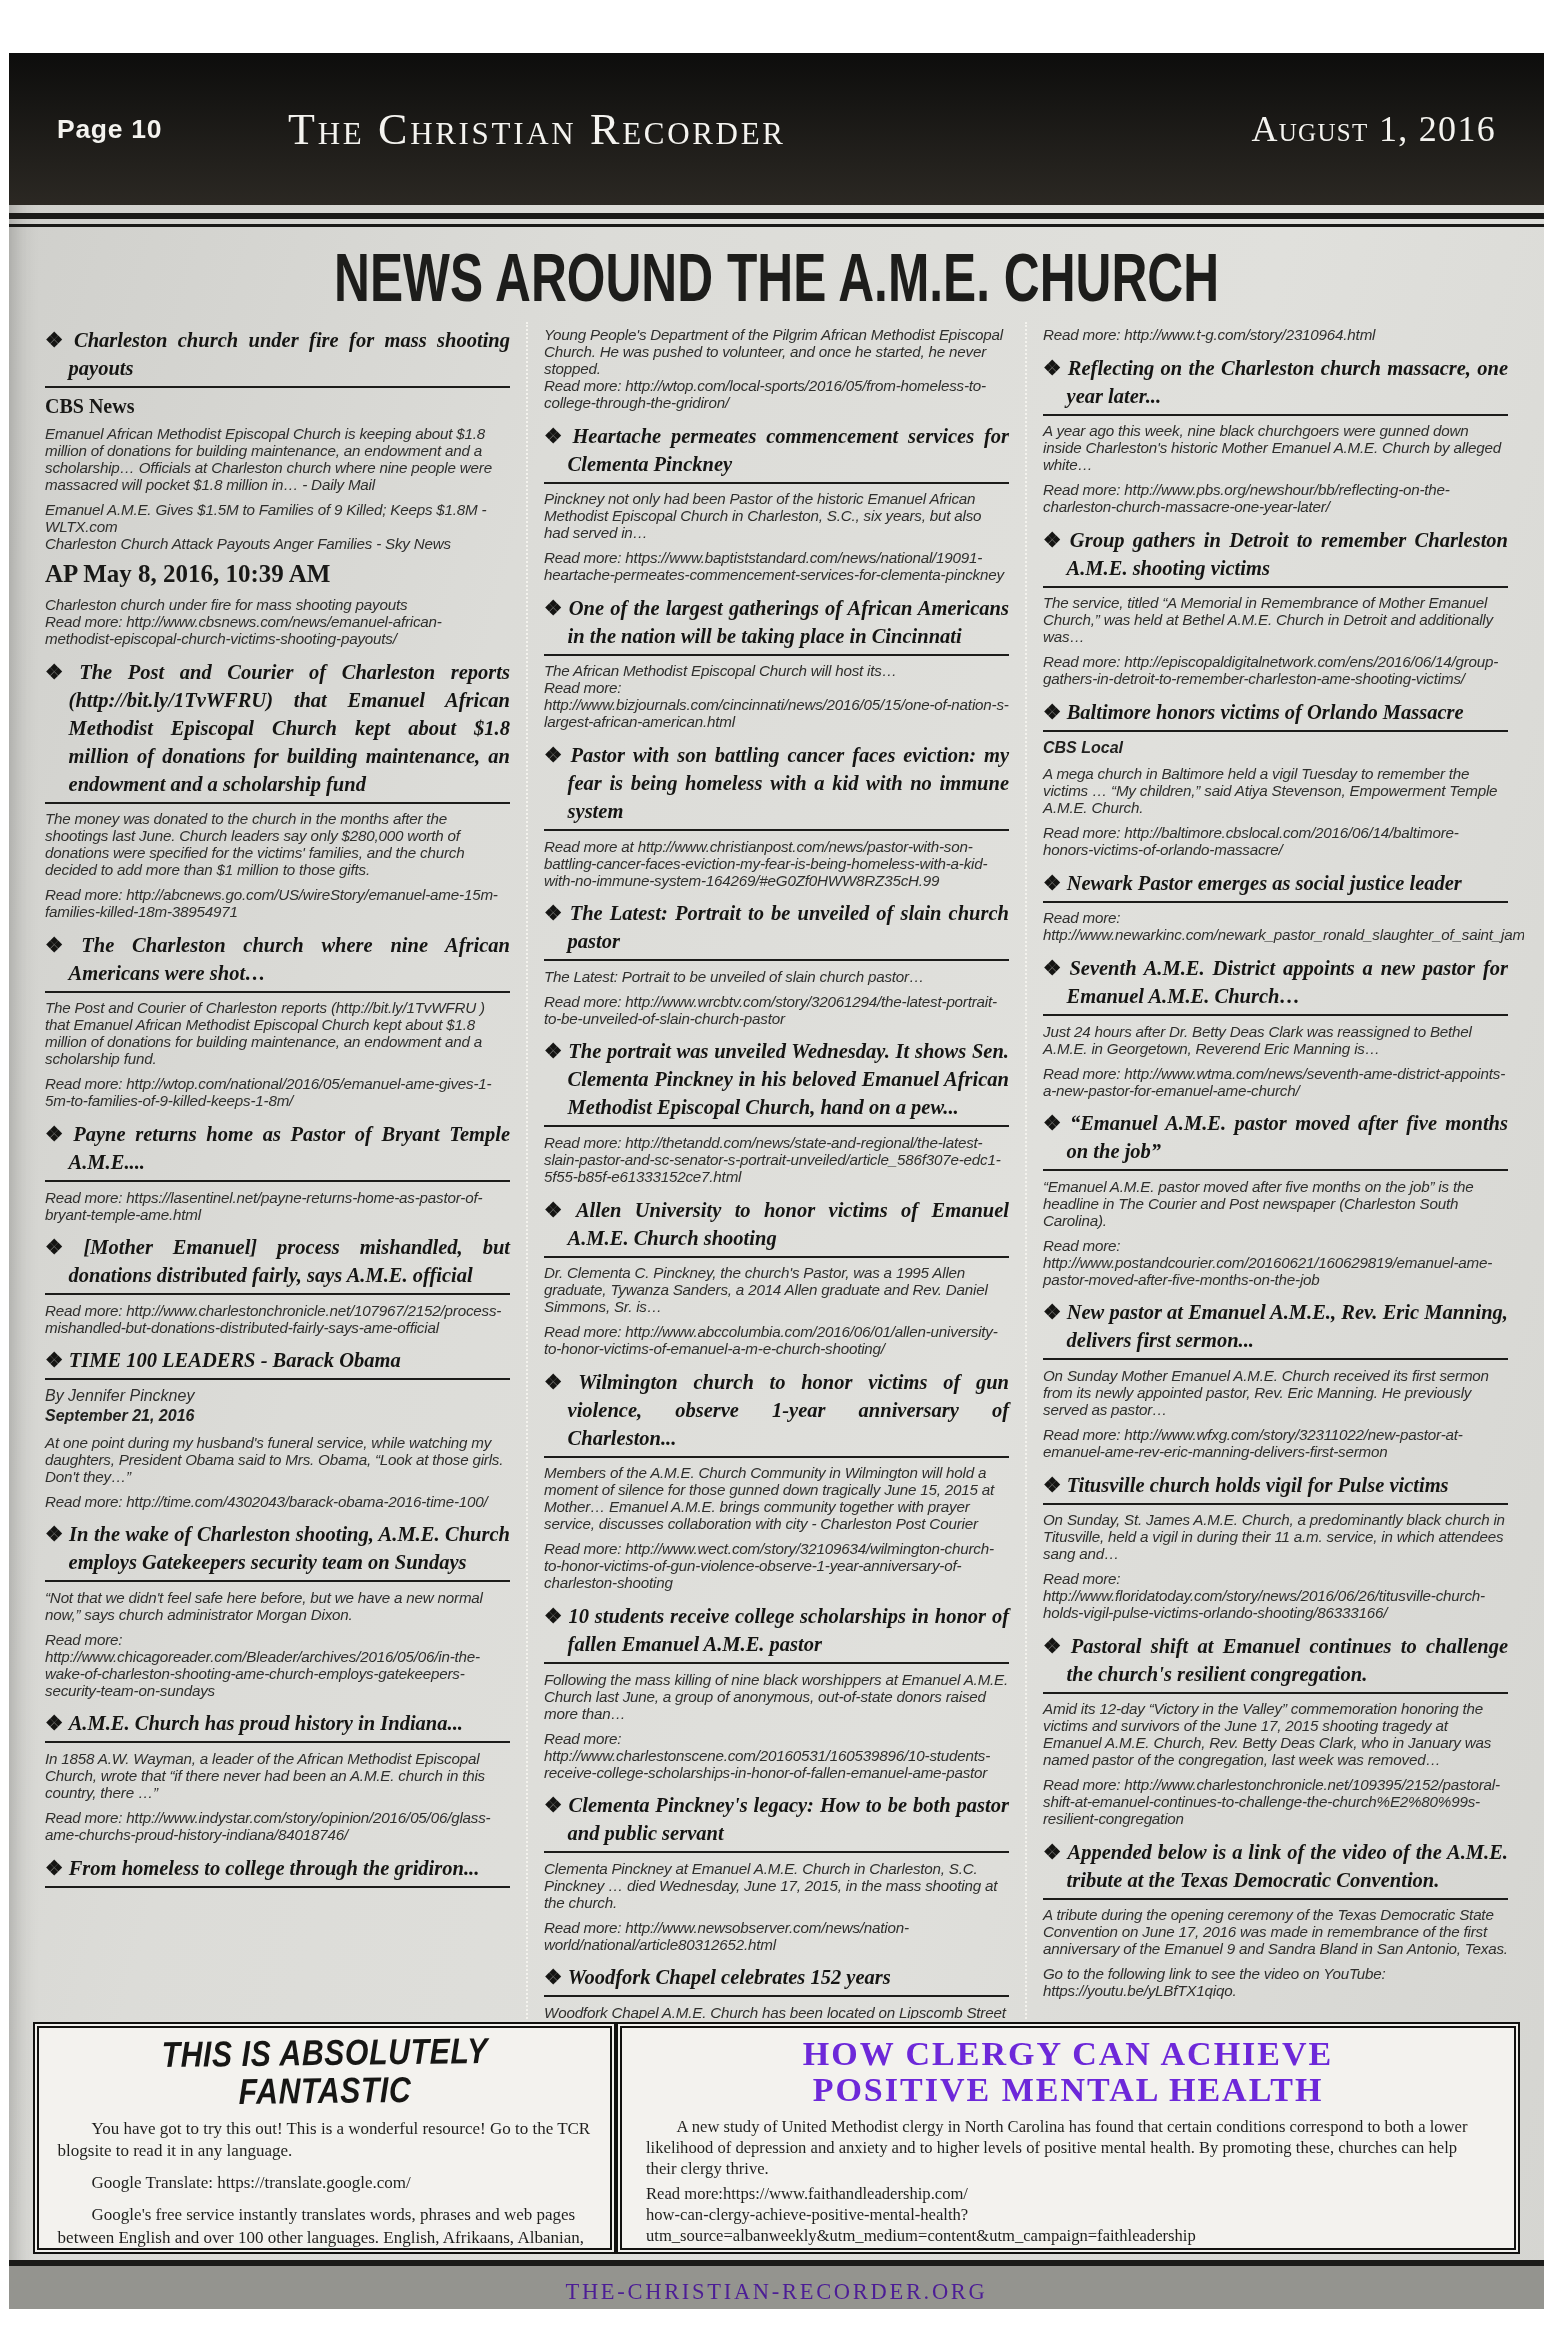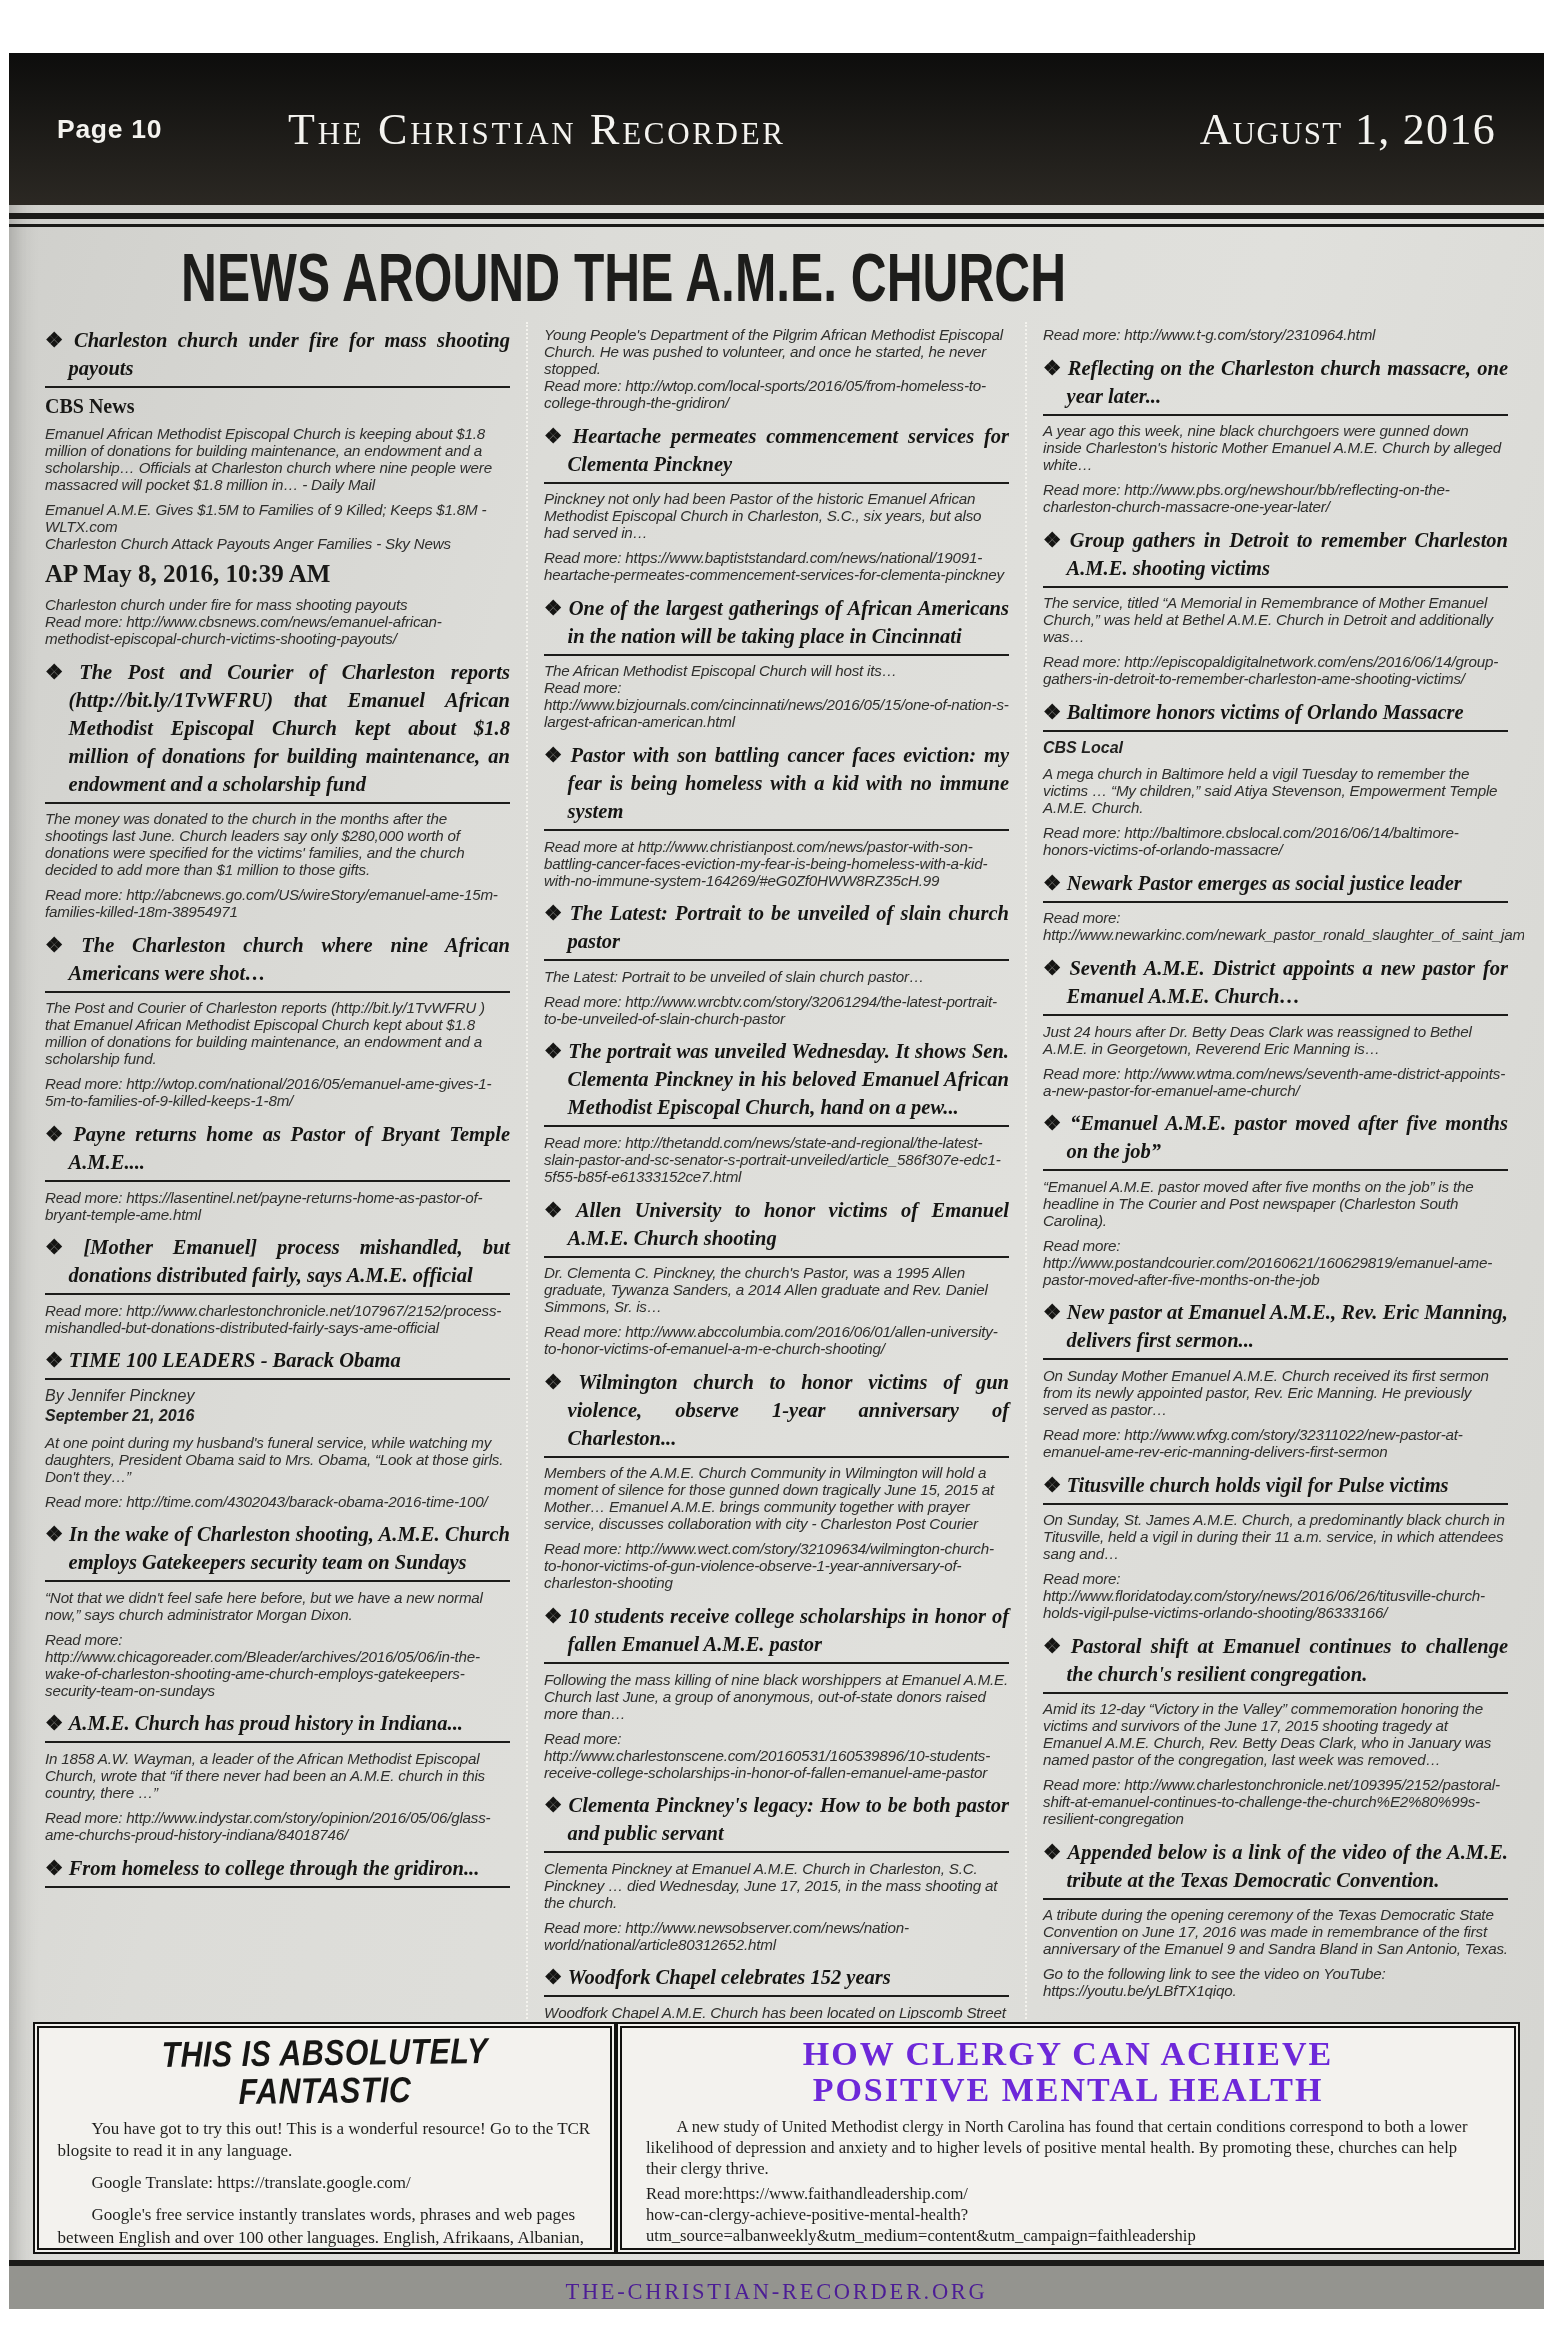--- a/index.html
+++ b/index.html
@@ -18,27 +18,27 @@
     height:152px;background:linear-gradient(180deg,#0d0d0c,#2b2823);
     display:flex;align-items:center;padding:0 48px;color:#f4f3ef;
   }
   .page-num{font-weight:bold;font-size:26.5px;letter-spacing:0.7px;}
   .paper-name{
     font-family:"Liberation Serif",serif;font-variant:small-caps;font-weight:500;
     font-size:44px;letter-spacing:2.7px;margin-left:126px;
   }
   .issue-date{
     font-family:"Liberation Serif",serif;font-variant:small-caps;
-    font-size:44px;letter-spacing:1.3px;margin-left:auto;
+    font-size:36px;letter-spacing:1.3px;margin-left:auto;
   }
   .rule{background:#1a1a18;}
   .rule.thick{height:6px;margin-top:8px;}
   .rule.thin{height:2.7px;margin-top:5.3px;}
   
-  .title-wrap{margin:14.6px 0 8px;}
+  .title-wrap{text-align:center;margin:14.6px 0 8px;}
   .main-title{
     display:inline-block;font-weight:bold;font-size:69px;line-height:1.05;
     color:#1d1d1b;transform:scaleX(.72);letter-spacing:0;white-space:nowrap;
   }
   
   .columns{display:flex;height:1697px;overflow:hidden;padding:0 20px;}
   .col{flex:1;padding:4px 16px 0;overflow:hidden;}
   .col + .col{border-left:2.7px dotted #f4f3ee;}
   .story{margin-bottom:10.6px;}
   .headline{

